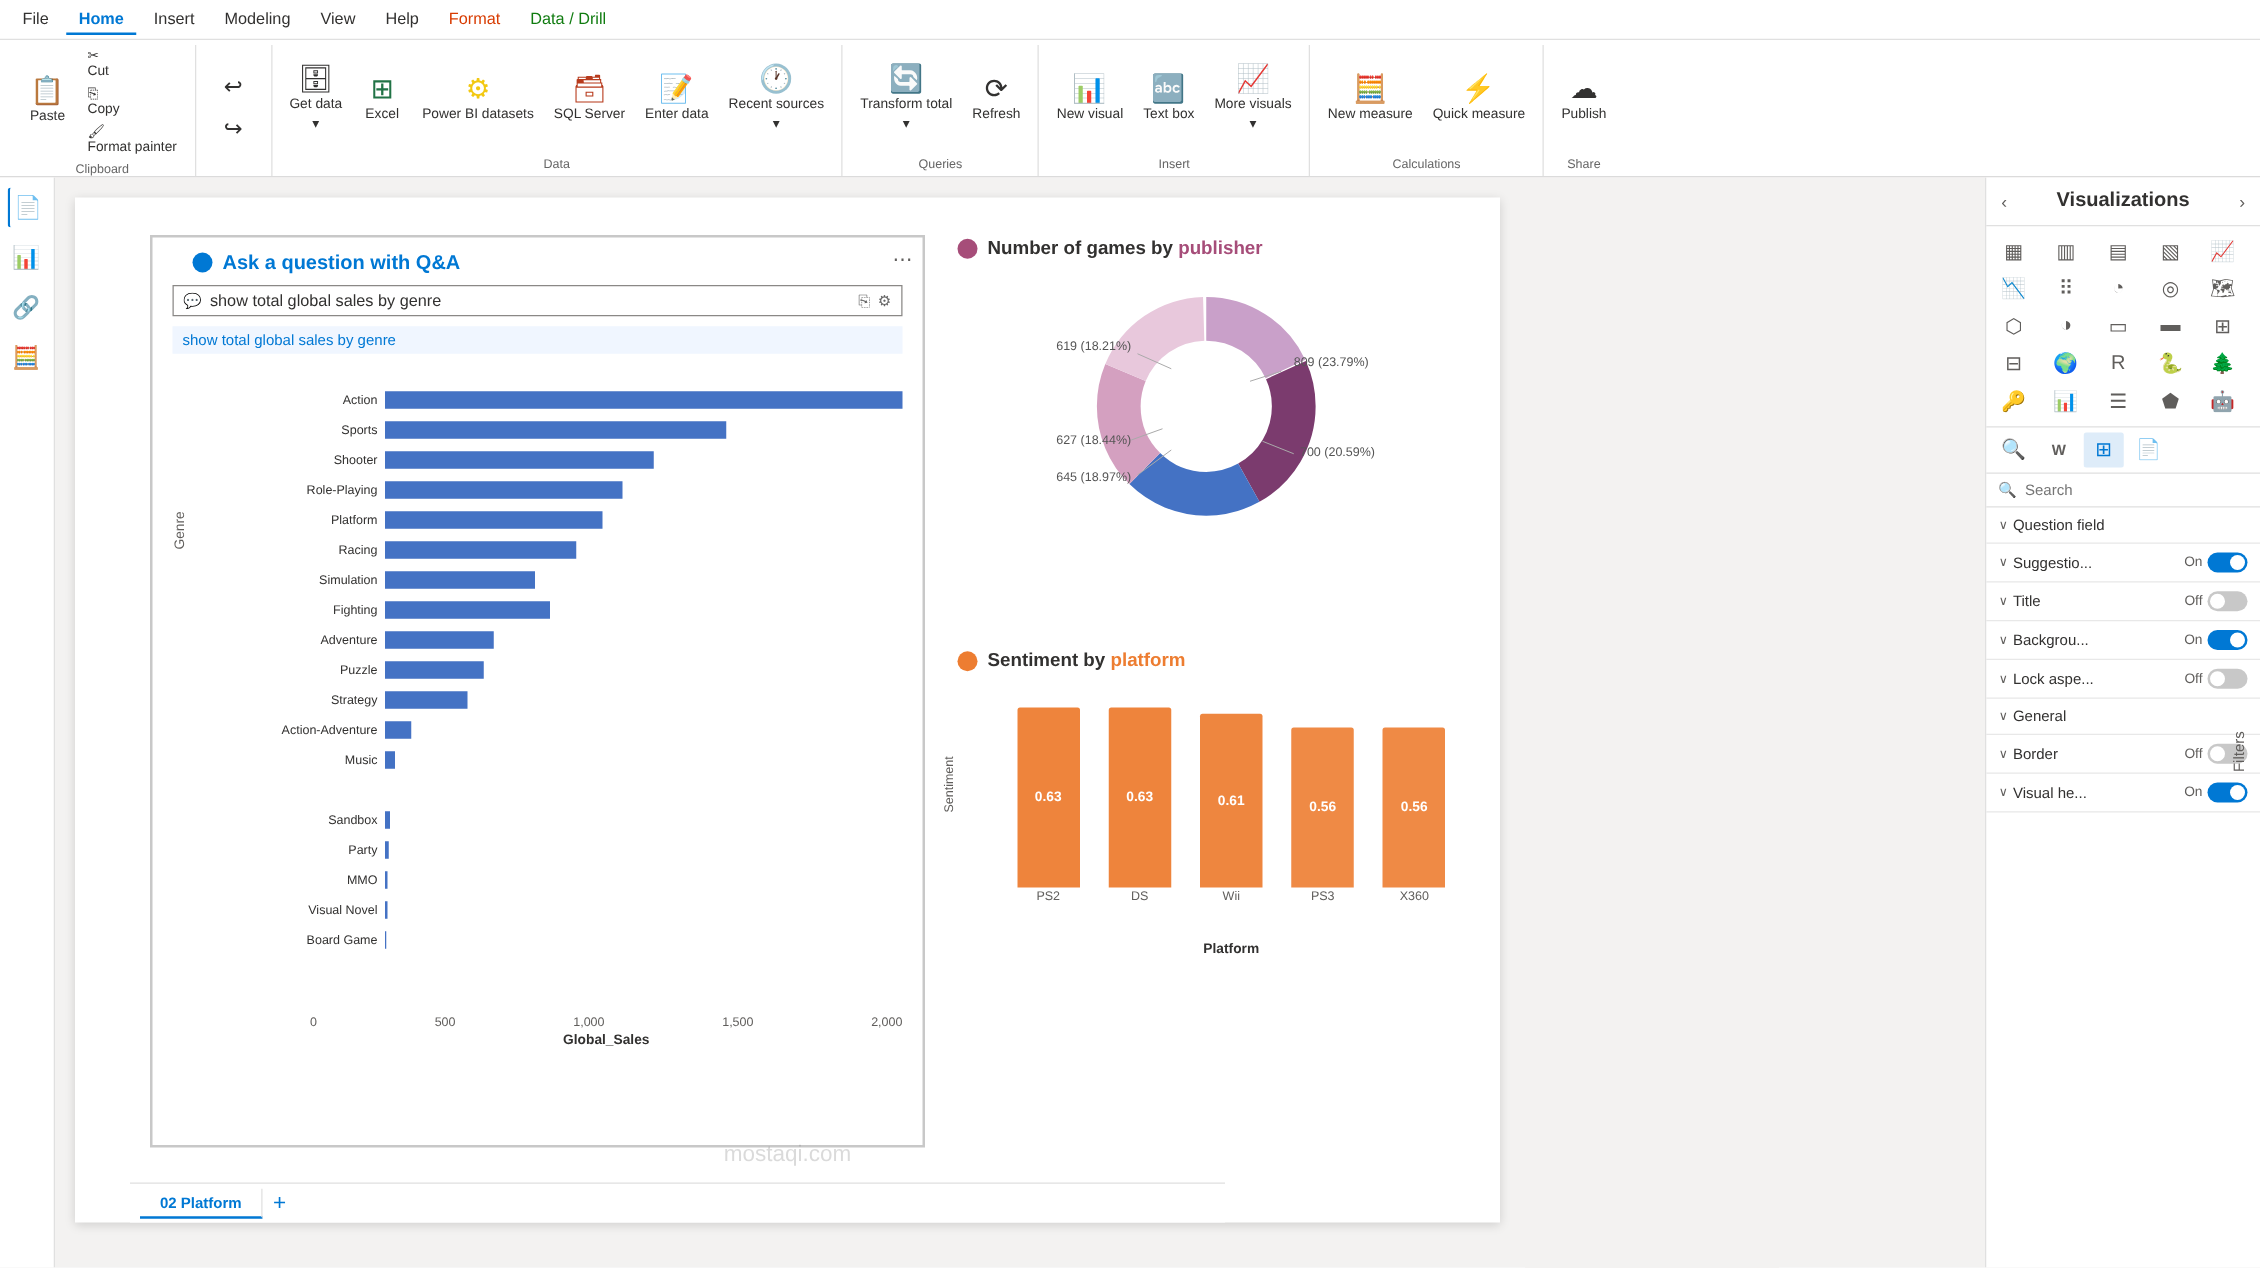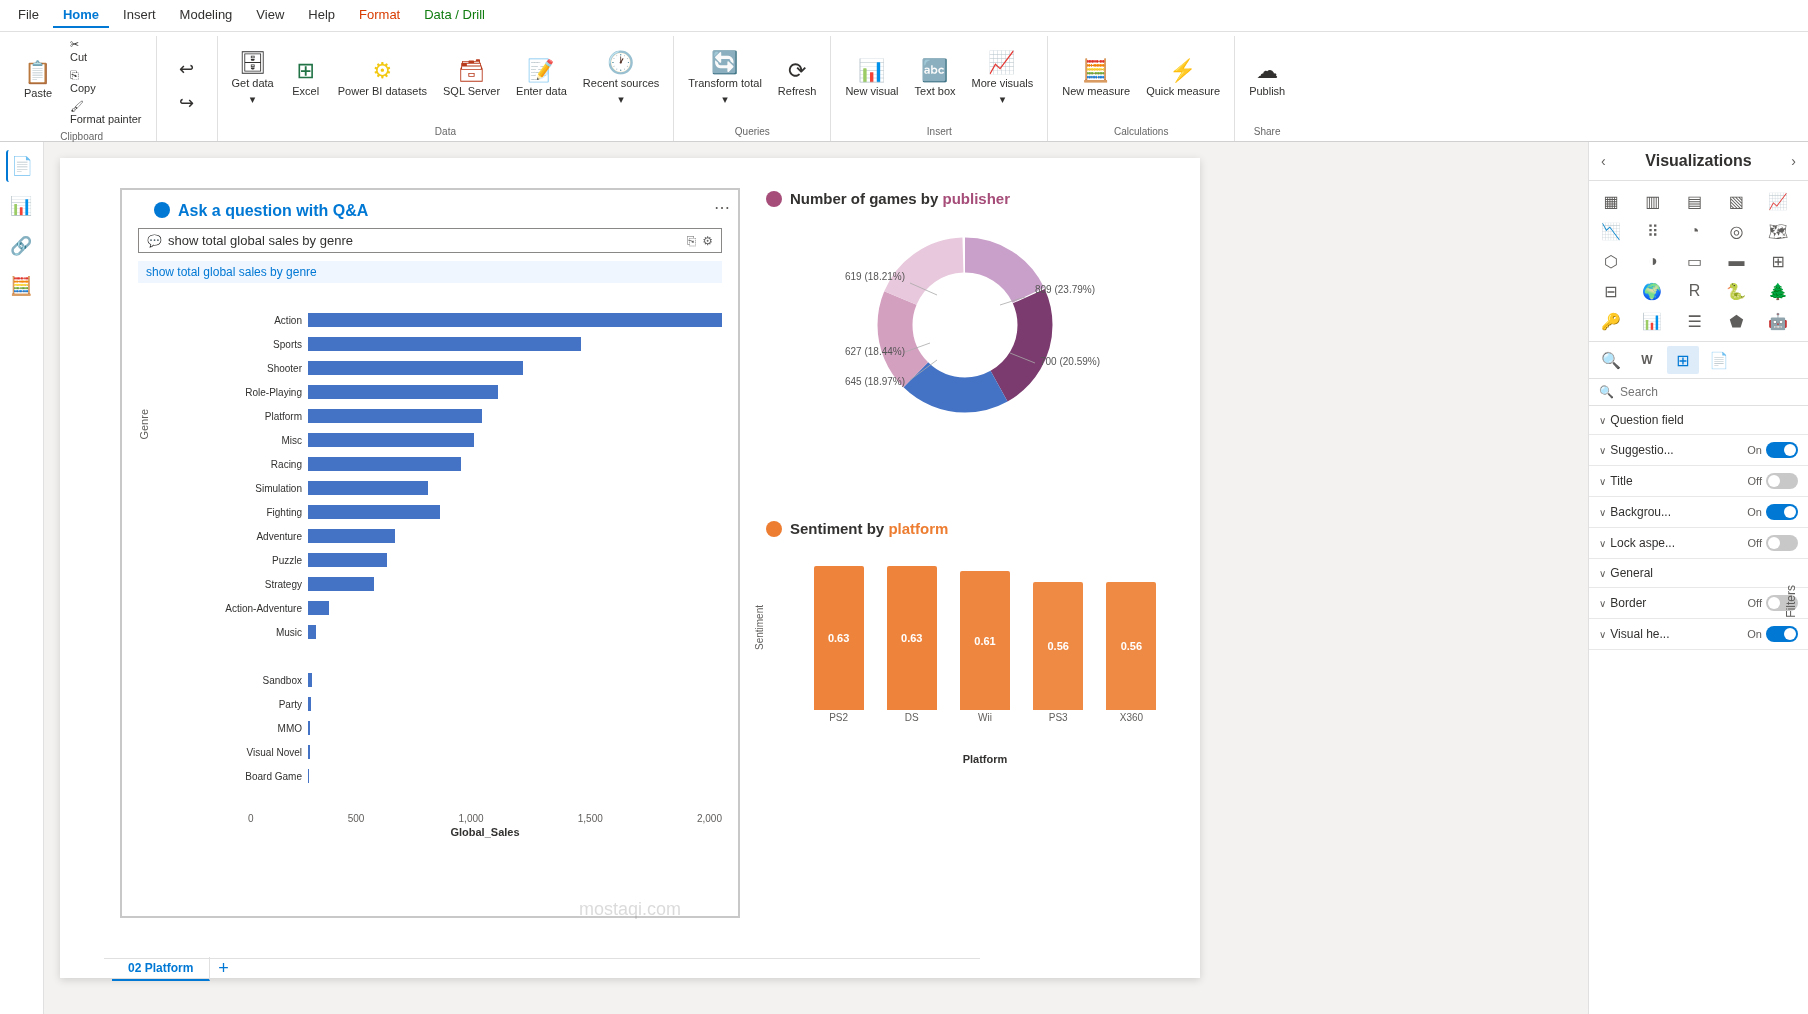--- a/index.html
+++ b/index.html
@@ -204,31 +204,31 @@
     .sent-bar-label { font-size: 10px; color: #605e5c; text-align: center; }
     .sent-y-label {
       writing-mode: vertical-rl; transform: rotate(180deg);
       font-size: 10px; color: #605e5c; position: absolute; left: 4px; top: 60px;
     }
     .sent-x-label { text-align: center; font-size: 11px; color: #323130; font-weight: 600; margin-left: 40px; }
 
     
     .page-tabs {
       position: absolute; bottom: 0; left: 44px; right: 220px;
-      display: flex; align-items: center; height: 20px; background: #fff;
+      display: flex; align-items: center; height: 32px; background: #fff;
       border-top: 1px solid #e0e0e0; padding: 0 8px;
     }
     .page-tab {
       padding: 4px 16px; font-size: 12px; cursor: pointer; color: #323130;
       border-right: 1px solid #e0e0e0;
     }
     .page-tab.active { color: #0078d4; border-bottom: 2px solid #0078d4; font-weight: 600; }
 
     .watermark {
-      position: absolute; bottom: 58px; left: 50%; transform: translateX(-50%);
+      position: absolute; bottom: 44px; left: 50%; transform: translateX(-50%);
       opacity: 0.3; font-size: 18px; color: #888; text-align: center;
     }
   </style>
 </head>
 <body>
 
 <div class="menu-bar">
   <div class="menu-item">File</div>
   <div class="menu-item active">Home</div>
   <div class="menu-item">Insert</div>
@@ -406,26 +406,20 @@
                   <div class="bar-row">
       <span class="bar-label">Role-Playing</span>
       <div class="bar-track">
         <div class="bar-fill" style="width:46%;"></div>
       </div>
     </div>
                   <div class="bar-row">
       <span class="bar-label">Platform</span>
       <div class="bar-track">
         <div class="bar-fill" style="width:42%;"></div>
-      </div>
-    </div>
-                  <div class="bar-row">
-      <span class="bar-label">Misc</span>
-      <div class="bar-track">
-        <div class="bar-fill" style="width:40%;"></div>
       </div>
     </div>
                   <div class="bar-row">
       <span class="bar-label">Racing</span>
       <div class="bar-track">
         <div class="bar-fill" style="width:37%;"></div>
       </div>
     </div>
                   <div class="bar-row">
       <span class="bar-label">Simulation</span>

